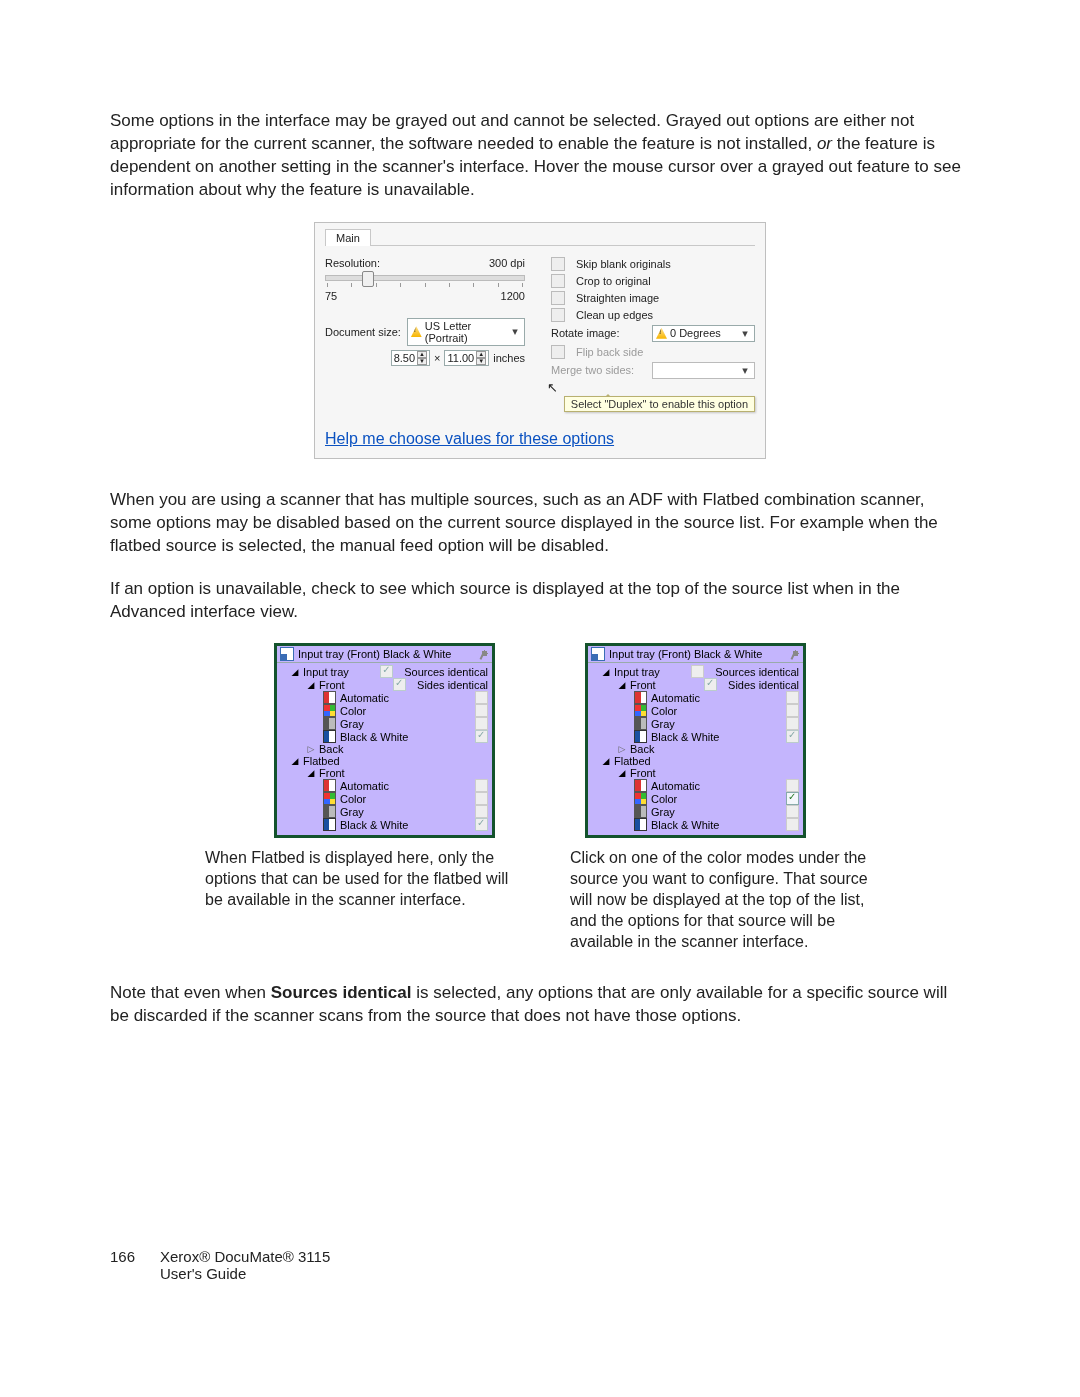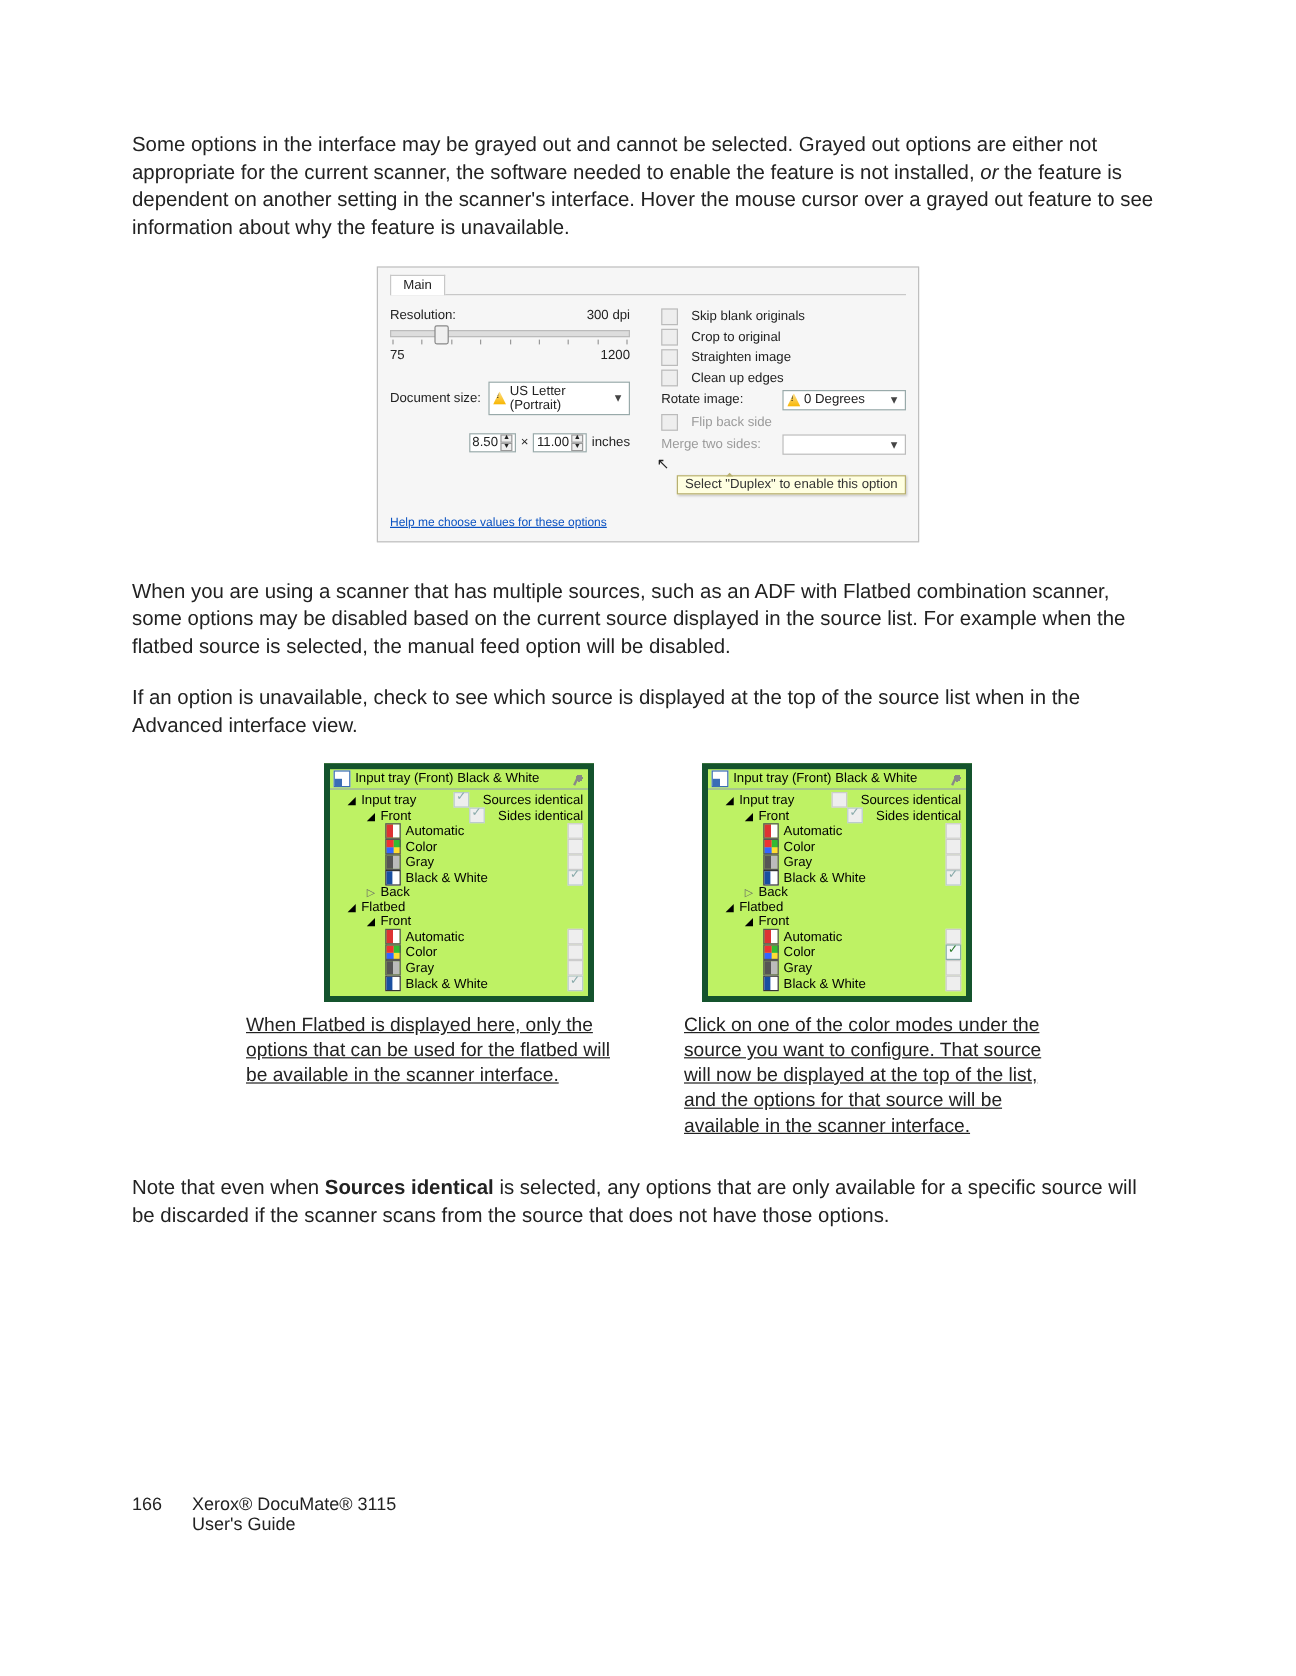--- a/index.html
+++ b/index.html
@@ -92,29 +92,29 @@
   .tooltip {
     border: 1px solid #b8b070; background: #ffffe1;
     padding: 1px 6px; font-size: 11px; color:#333;
     box-shadow: 1px 1px 2px rgba(0,0,0,.2);
     position: relative; top: 2px; display:inline-block;
   }
   .tooltip::before {
     content:""; position:absolute; top:-6px; left:40px;
     border:3px solid transparent; border-bottom-color:#b8b070;
   }
-  .helplink { color:#0b52c1; text-decoration: underline; font-size:10px; margin-top:20px; display:inline-block;}
+  .helplink { color:#0b52c1; text-decoration: underline; font-size:16px; margin-top:20px; display:inline-block;}
   .cursor { font-size: 13px; line-height:10px; margin-right:-2px; position:relative; top:2px;}
 
   
   .shots23 {
     display: flex; gap: 90px; justify-content: center; margin: 5px 0 10px 0;
   }
   .treebox {
-    width: 215px; border: 5px solid #14532d; background: #bef264;
+    width: 215px; border: 3px solid #14532d; background: #c4b5fd;
     font-family: "Segoe UI", Tahoma, sans-serif; font-size: 11px; color:#000;
   }
   .treehead {
     display:flex; align-items:center; justify-content:space-between;
     border-bottom: 1px solid #9aa; padding: 1px 3px;
   }
   .treehead .title { display:flex; align-items:center; gap:4px;}
   .ico-doc {
     width:12px; height:12px; background:#fff; border:1px solid #3a6db5;
     position:relative; display:inline-block;
@@ -150,21 +150,21 @@
       linear-gradient(#e33,#e33) 0 0/6px 6px no-repeat,
       linear-gradient(#3b3,#3b3) 6px 0/6px 6px no-repeat,
       linear-gradient(#36f,#36f) 0 6px/6px 6px no-repeat,
       linear-gradient(#fd3,#fd3) 6px 6px/6px 6px no-repeat;
     border:1px solid #555;
   }
   .mic.gray { background: linear-gradient(90deg,#555 50%,#bbb 50%); border:1px solid #555;}
   .mic.bw { background:#fff; border:1px solid #333;}
   .mic.bw::after{content:""; position:absolute; left:0; top:0; width:5px; height:100%; background:#1a4fa0;}
 
-  .captions { display:flex; gap: 60px; justify-content:center; margin-top:6px; margin-bottom: 30px; text-decoration: underline;}
+  .captions { display:flex; gap: 60px; justify-content:center; margin-top:6px; margin-bottom: 30px;}
   .captions > div { width: 305px; font-size: 16px; line-height:1.3;}
 
   
   .footer {
     margin-top: 220px;
     display:flex; gap: 20px; align-items:flex-start;
     font-size: 15px;
   }
   .footer .pg { width: 30px; }
 
@@ -212,21 +212,21 @@
           </div>
         </div>
         <div class="rowline" style="margin-top:16px;">
           <span class="lbl nowrap">Document size:</span>
           <span class="dd" style="flex:1;">
             <span class="warn-ico"></span>
             <span style="flex:1;">US Letter (Portrait)</span>
             <span class="dd-arrow">▾</span>
           </span>
         </div>
-        <div class="rowline" style="justify-content:flex-end; gap:4px; margin-top:15px;">
+        <div class="rowline" style="justify-content:flex-end; gap:4px; margin-top:4px;">
           <span class="num">
             <span>8.50</span>
             <span class="spin">
                 <i>▲</i>
                 <i>▼</i>
               </span>
           </span>
           <span>×</span>
           <span class="num">
             <span>11.00</span>

